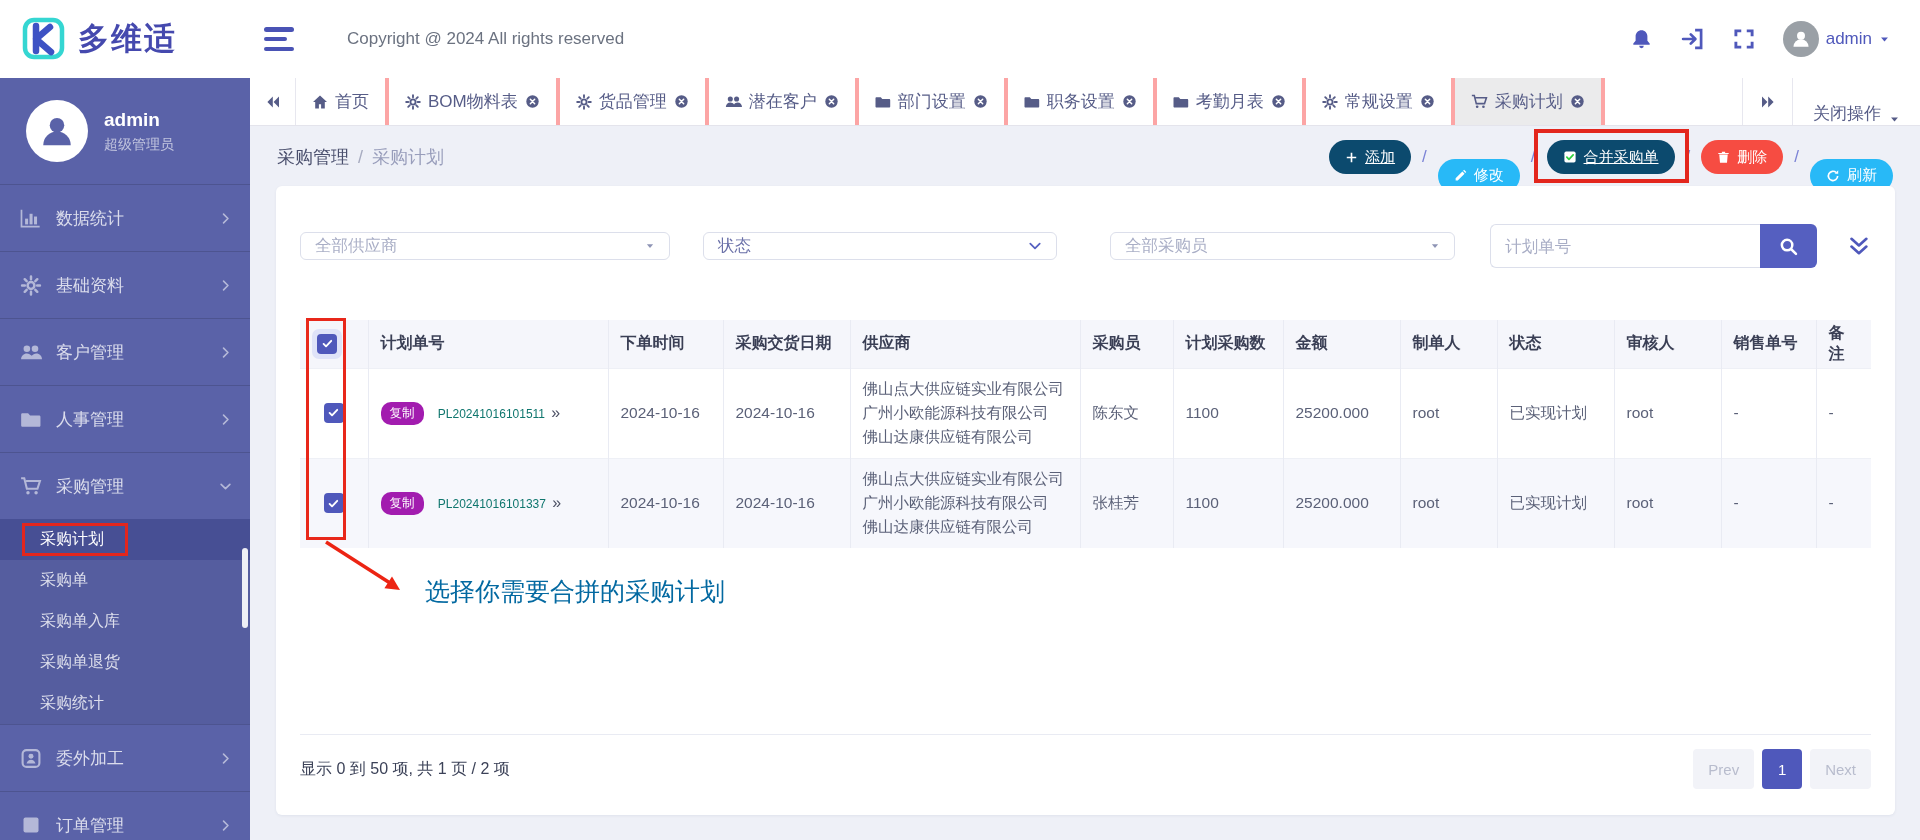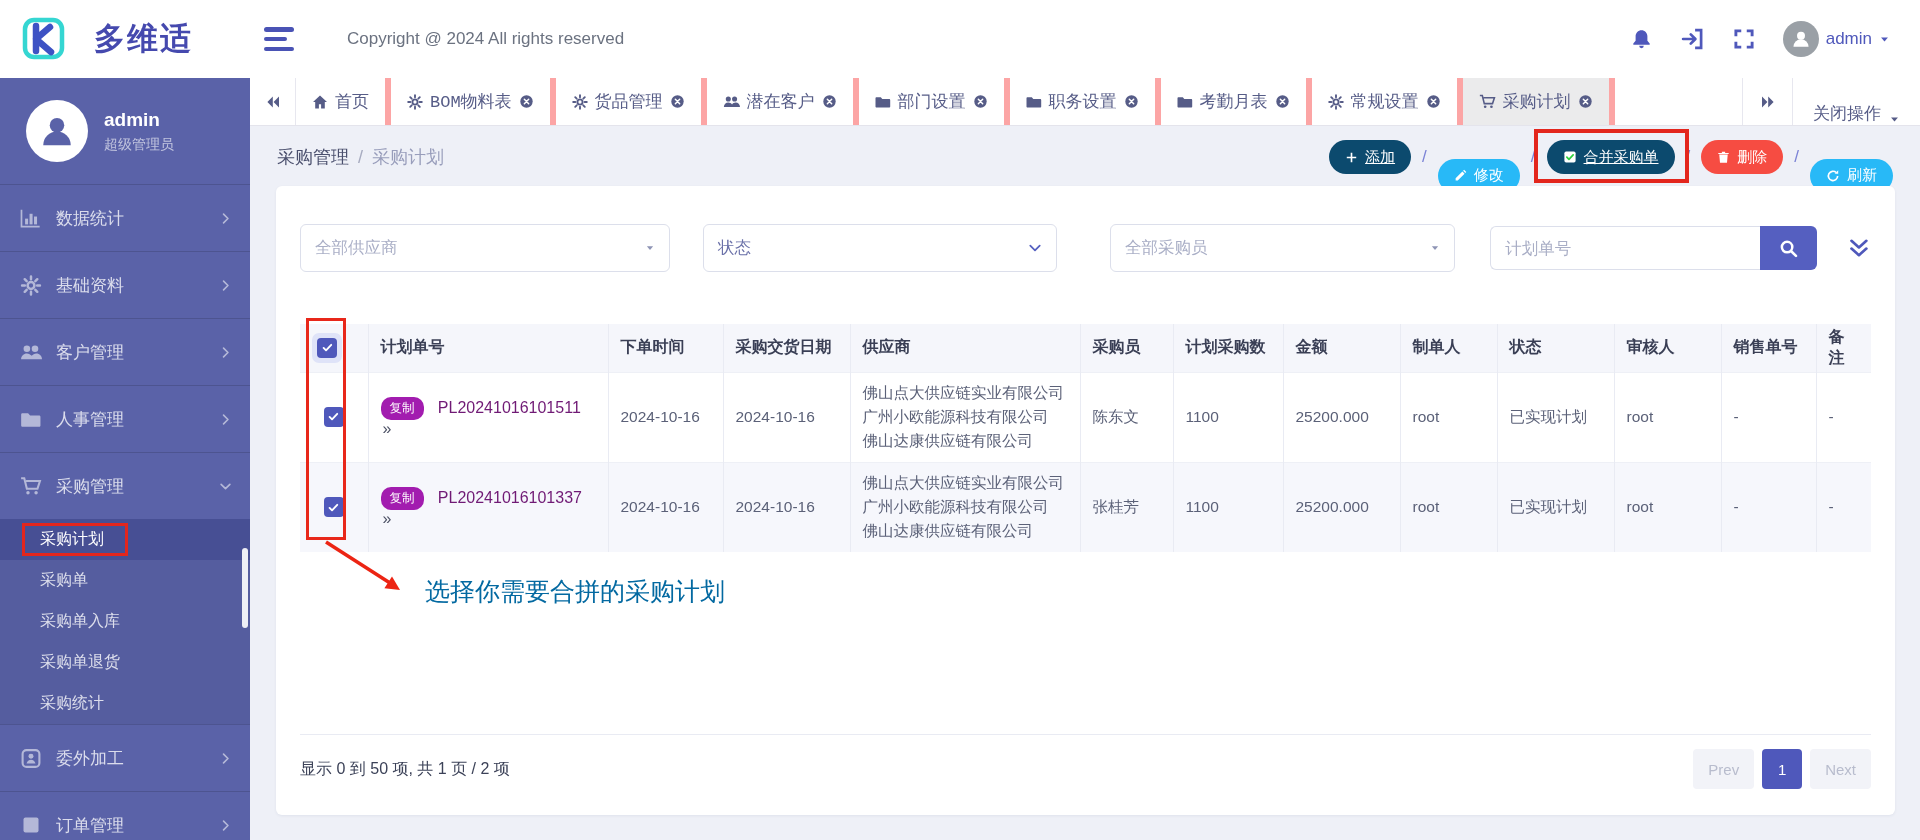--- a/index.html
+++ b/index.html
@@ -2,21 +2,21 @@
 <html><head>
 <meta charset="utf-8">
 <style>
   * { margin:0; padding:0; box-sizing:border-box; }
   html,body { width:1920px; height:840px; overflow:hidden; font-family:"Liberation Sans",sans-serif; background:#eef0f7; }
   svg { display:block; }
   .ic { flex:0 0 auto; }
 
   
   .topbar { position:absolute; left:0; top:0; width:1920px; height:78px; background:#fff; z-index:30; display:flex; align-items:center; }
-  .logo-area { display:flex; align-items:center; gap:26px; padding-left:22px; width:250px; }
+  .logo-area { display:flex; align-items:center; gap:10px; padding-left:22px; width:250px; }
   .logo-text { font-size:31px; font-weight:bold; color:#4549ae; letter-spacing:2px; }
   .hamburger { margin-left:14px; width:30px; height:24px; display:flex; flex-direction:column; justify-content:space-between; cursor:pointer; }
   .hamburger span { display:block; height:4.5px; border-radius:3px; background:#4a53b5; }
   .hamburger span:nth-child(2){ width:78%; }
   .copyright { margin-left:53px; font-size:17px; color:#6b7280; }
   .top-right { margin-left:auto; display:flex; align-items:center; gap:28px; padding-right:30px; color:#4f58bb; }
   .avatar-circle { width:36px; height:36px; border-radius:50%; background:#9aa0a6; display:flex; align-items:center; justify-content:center; color:#fff; }
   .admin-chip { display:flex; align-items:center; gap:7px; color:#4f58bb; font-size:17px; cursor:pointer; }
 
   
@@ -31,21 +31,21 @@
   .submenu { background:rgba(0,0,0,.05); }
   .sub-item { height:41px; display:flex; align-items:center; padding-left:40px; color:rgba(255,255,255,.8); font-size:16px; cursor:pointer; position:relative; }
   .sub-item.active { background:#474f94; color:#fff; }
   .redbox-subitem { position:absolute; left:22px; top:4px; width:106px; height:33px; border:3px solid #e3261d; pointer-events:none; }
   .side-scrollthumb { position:absolute; right:2px; top:470px; width:6px; height:80px; border-radius:3px; background:rgba(255,255,255,.9); }
 
   
   .main { position:absolute; left:250px; top:78px; right:0; bottom:0; }
   .tabbar { height:48px; background:#fff; border-bottom:1px solid #e4e4ec; display:flex; align-items:stretch; color:#565c87; }
   .tab-scroll { width:46px; display:flex; align-items:center; justify-content:center; border-right:1px solid #e7e7ef; cursor:pointer; }
-  .tab { display:flex; align-items:center; gap:7px; padding:0 16px; border-right:6px solid #fca5a5; font-size:17px; cursor:pointer; white-space:nowrap;font-family:Liberation Mono, monospace; }
+  .tab { display:flex; align-items:center; gap:7px; padding:0 16px; border-right:4px solid #fca5a5; font-size:17px; cursor:pointer; white-space:nowrap; }
   .tab.active { background:#ebebec; }
   .tab .tic { color:#565c87; }
   .tab .close { color:#565c87; cursor:pointer; }
   .tabbar-spacer { flex:1; }
   .tab-right { display:flex; align-items:center; justify-content:center; width:50px; border-left:1px solid #e7e7ef; cursor:pointer; }
   .close-ops { display:flex; align-items:flex-end; gap:8px; padding:0 20px; border-left:1px solid #e7e7ef; font-size:17px; cursor:pointer; }
 
   .content { position:absolute; left:0; right:0; top:48px; bottom:0; background:#eef0f7; }
   .crumb-row { height:62px; display:flex; align-items:center; padding:0 27px; }
   .breadcrumb { font-size:18px; color:#4a4f6d; display:flex; gap:9px; align-items:center; }
@@ -57,21 +57,21 @@
   .btn-green { background:#0c4a6e;text-decoration:underline; }
   .btn-blue { background:#28b9f7;margin-top:37px; }
   .btn-red { background:#f64c42; }
   .merge-wrap { position:relative; display:inline-flex; }
   .redbox-merge { position:absolute; left:-13px; right:-14px; top:-11px; bottom:-9px; border:4px solid #e3261d; pointer-events:none; }
 
   .card { position:absolute; left:26px; right:25px; top:60px; bottom:25px; background:#fff; border-radius:6px; box-shadow:0 1px 3px rgba(40,50,100,.07); }
 
   
   .filters { display:flex; align-items:center; margin:38px 24px 0; }
-  .sel { height:48px; border:1px solid #dcdfeb; border-radius:6px; background:#fff; display:flex; align-items:center; padding:0 14px; color:#a9aec6; font-size:16.5px; cursor:pointer; position:relative; }
+  .sel { height:28px; border:1px solid #dcdfeb; border-radius:6px; background:#fff; display:flex; align-items:center; padding:0 14px; color:#a9aec6; font-size:16.5px; cursor:pointer; position:relative; }
   .sel .caret { margin-left:auto; color:#8e94b5; }
   .sel-supplier { width:372px; }
   .sel-status { width:356px; margin-left:33px; }
   .sel-buyer { width:347px; margin-left:53px; }
   .search-group { display:flex; margin-left:35px; }
   .search-input { width:270px; height:44px; border:1px solid #dcdfeb; border-right:none; border-radius:6px 0 0 6px; padding:0 14px; font-size:16.5px; color:#555; outline:none; font-family:inherit; }
   .search-input::placeholder { color:#a9aec6; }
   .search-btn { width:57px; height:44px; border:none; border-radius:0 6px 6px 0; background:#555fc0; color:#fff; cursor:pointer; display:flex; align-items:center; justify-content:center; }
   .more-filters { margin-left:30px; color:#4f58bb; cursor:pointer; }
 
@@ -79,21 +79,21 @@
   table.grid { width:1571px; margin:52px 24px 0; border-collapse:collapse; table-layout:fixed; }
   .grid th { background:#f5f6fb; height:48px; font-size:16px; font-weight:bold; color:#3a3f55; text-align:left; padding:0 12px; border-right:1px solid #e9ebf3; }
   .grid th:last-child { border-right:none; }
   .grid td { height:90px; font-size:15.5px; color:#5b6178; padding:6px 12px; border-right:1px solid #e9ebf3; border-top:1px solid #eef0f6; vertical-align:middle; }
   .grid td:last-child { border-right:none; }
   .grid tr.alt td { background:#f6f7fc; }
   .cb-cell { text-align:center; }
   .checkbox { width:20px; height:20px; border-radius:4px; background:#4f58bb; display:inline-flex; align-items:center; justify-content:center; cursor:pointer; }
   .hd-cb-wrap { width:30px; height:30px; border-radius:7px; background:#dfe3f8; display:inline-flex; align-items:center; justify-content:center; }
   .copy-badge { display:inline-block; background:#a21caf; color:#fff; font-size:12.5px; border-radius:10px; padding:3px 9px; margin-right:10px; cursor:pointer; vertical-align:1px; }
-  .plan-link { color:#701a75; cursor:pointer; text-decoration:none; font-size:16px; }
+  .plan-link { color:#0f766e; cursor:pointer; text-decoration:none; font-size:12px; }
   .link-suffix { color:#4c5165; font-size:16px; margin-left:2px; }
   .supplier { white-space:pre-line; line-height:24px; }
 
   
   .redbox-col { position:absolute; left:30px; top:132px; width:40px; height:222px; border:3px solid #e8271a; pointer-events:none; z-index:5; }
   .anno-arrow { position:absolute; left:40px; top:354px; pointer-events:none; z-index:5; }
   .anno-text { position:absolute; left:149px; top:389px; font-size:25px; color:#0369a1; font-weight:500; z-index:5; }
 
   
   .pager-divider { position:absolute; left:24px; right:24px; bottom:80px; border-top:1px solid #e9ebf3; }

